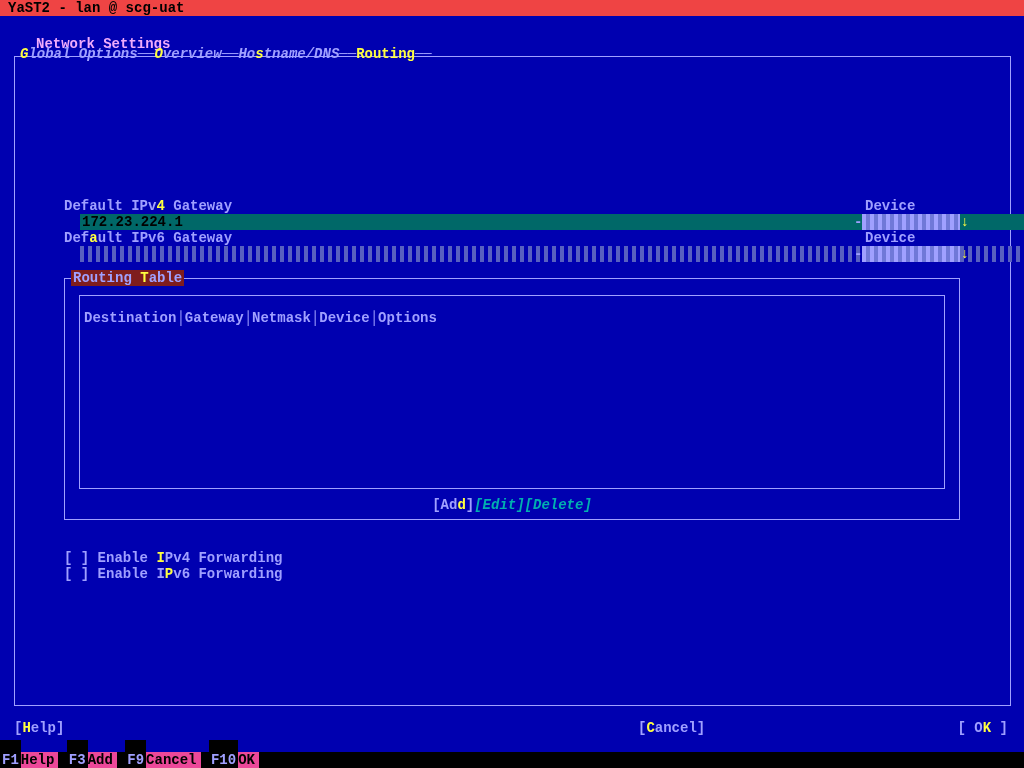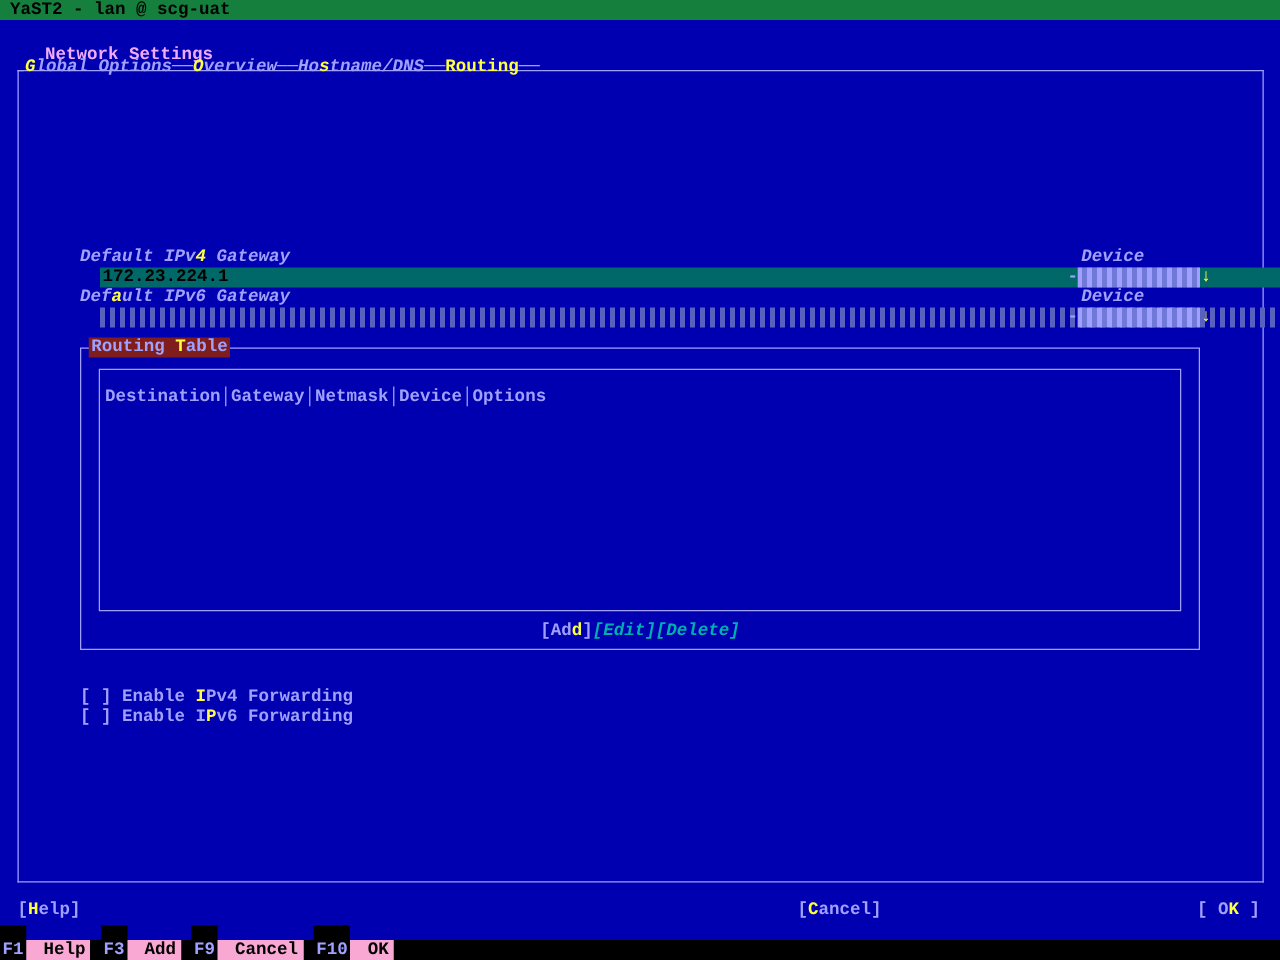--- a/index.html
+++ b/index.html
@@ -8,21 +8,21 @@
     height: 768px;
     background: #0000b0;
     font-family: "Courier New", monospace;
     font-size: 14px;
     font-weight: bold;
     color: #a0a0ff;
     overflow: hidden;
     position: relative;
   }
   .title-bar {
-    background: #15803d;
+    background: #ef4444;
     color: #000;
     height: 16px;
     line-height: 16px;
     padding-left: 8px;
     width: 100%;
   }
   .section-title {
     color: #f0abfc;
     padding: 20px 0 0 20px;
     margin-left: 16px;
@@ -40,21 +40,21 @@
   .tab-row {
     position: absolute;
     left: 20px;
     top: 46px;
     white-space: nowrap;
     color: #a0a0ff;
   }
   .tab-item { color: #a0a0ff; font-style: italic; }
   .tab-active { color: #ffff40; }
   .accent { color: #ffff40; }
-  .label-row { position: absolute; font-style: italic; }
+  .label-row { position: absolute; }
   .ipv4-label { left: 64px; top: 198px; }
   .device-label-1 { left: 865px; top: 198px; }
   .ipv6-label { left: 64px; top: 230px; }
   .device-label-2 { left: 865px; top: 230px; }
   .gw-input {
     position: absolute;
     left: 80px;
     width: 944px;
     height: 16px;
     line-height: 16px;
@@ -142,21 +142,21 @@
     left: 0;
     bottom: 0;
     width: 100%;
     height: 16px;
     line-height: 16px;
     background: #000;
     color: #000;
     white-space: nowrap;
   }
   .fk-label { background: #000; color: #a0a0ff; padding: 12px 2px; }
-  .fk-name { background: #f9a8d4; color: #000; padding-right: 4px; padding-left: 14px; }
+  .fk-name { background: #ec4899; color: #000; padding-right: 4px; }
   .accel { color: #ffff40; }
   .outer-border {
     position: absolute;
     left: 14px;
     top: 56px;
     width: 997px;
     height: 650px;
   }
 </style>
 </head>

